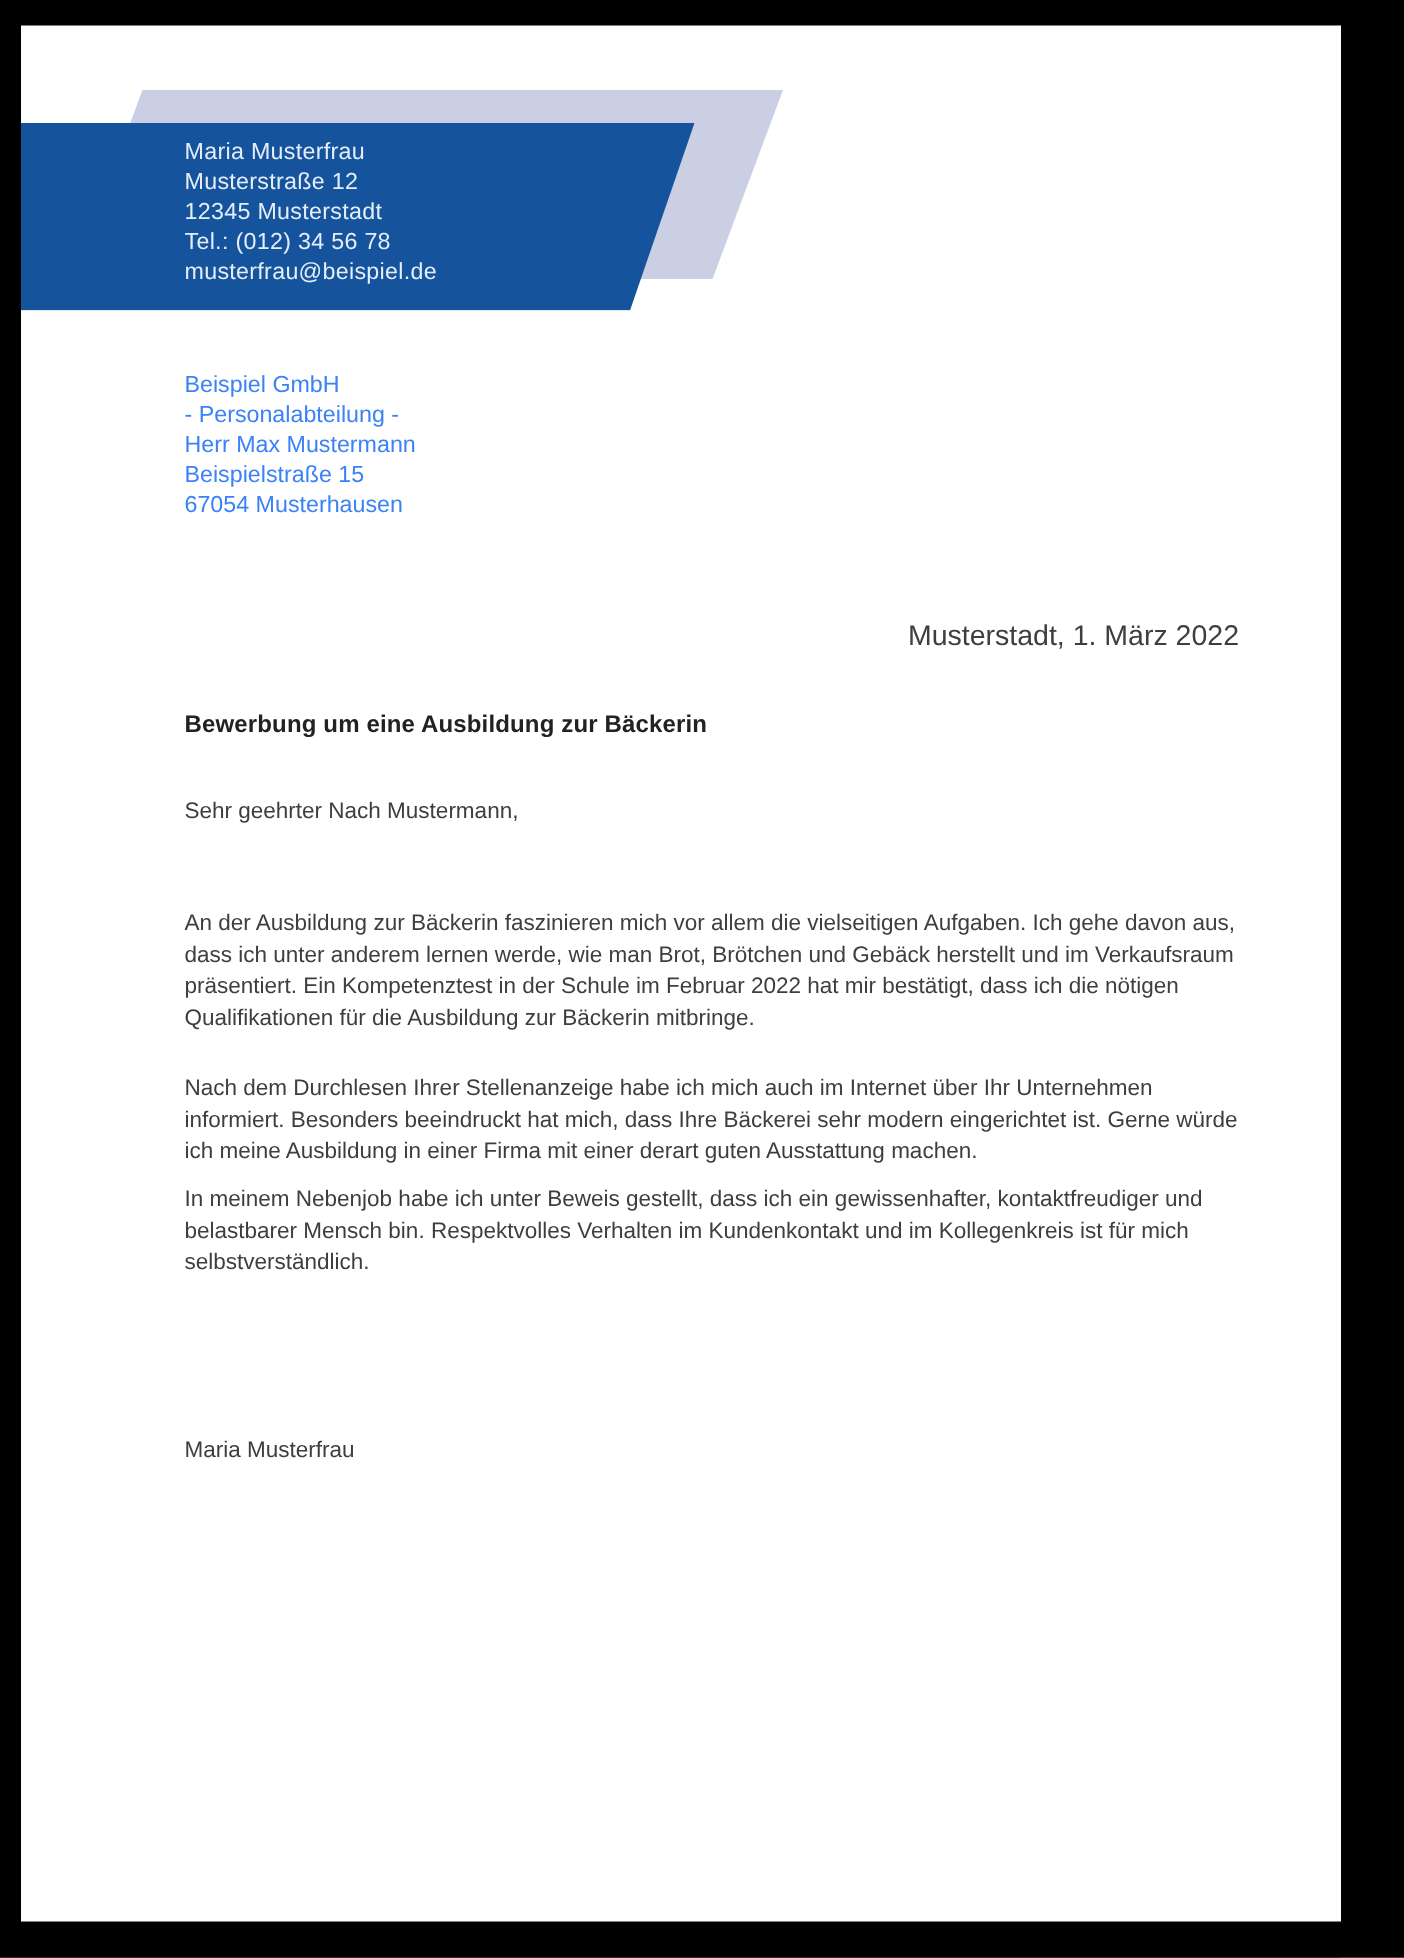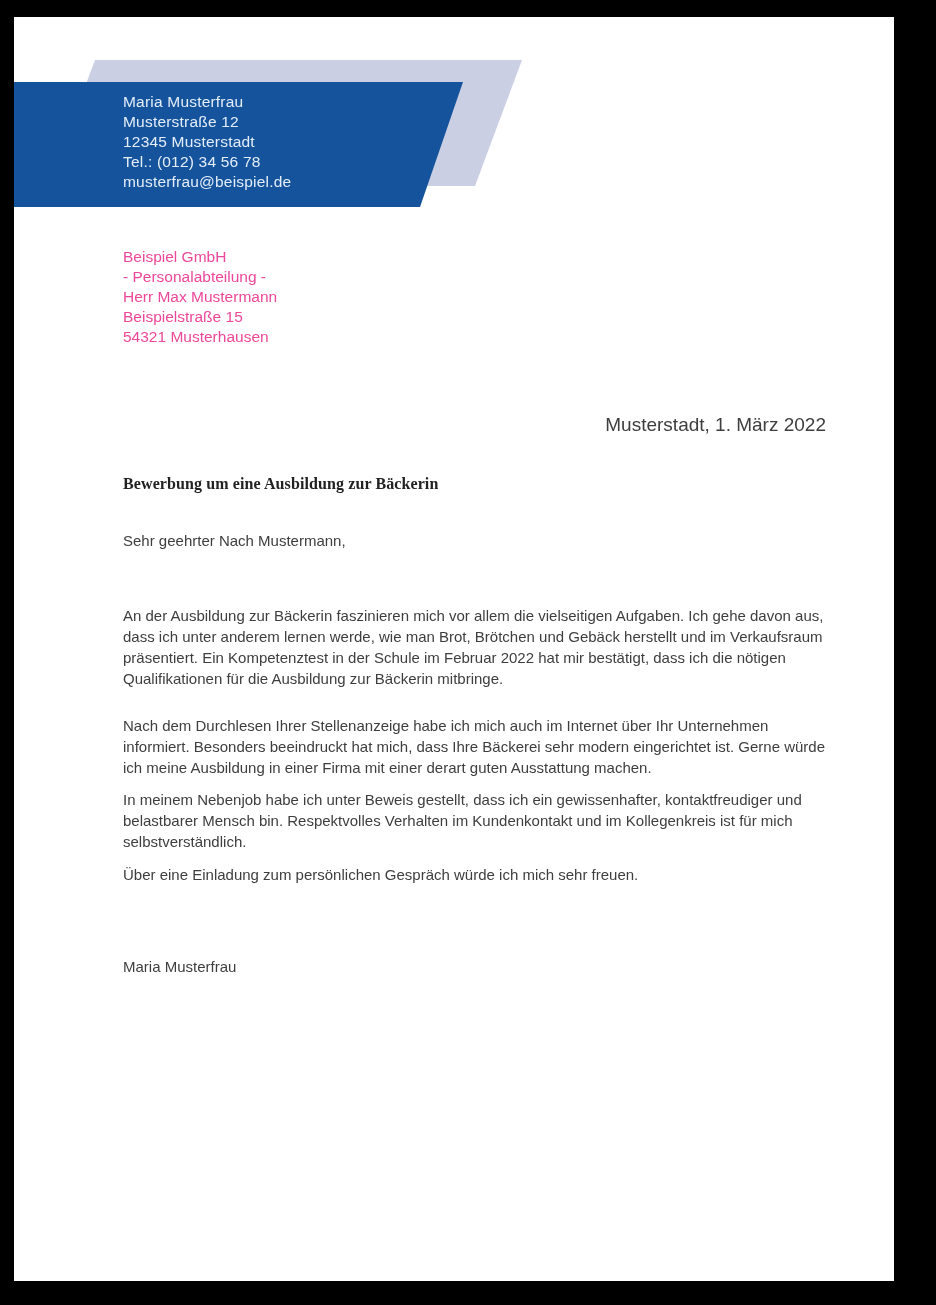--- a/index.html
+++ b/index.html
@@ -55,42 +55,41 @@
     z-index: 3;
     letter-spacing: 0.2px;
   }
   .recipient-block {
     position: absolute;
     left: 109px;
     top: 230px;
     font-size: 15.5px;
     font-weight: 300;
     line-height: 20px;
-    color: #ec4899;
+    color: #3b82f6;
   }
   .date-line {
     position: absolute;
     left: 109px;
     top: 397px;
     width: 703px;
     text-align: right;
     font-size: 19px;
     font-weight: 300;
     color: #3e3e3e;
   }
   .subject-line {
     position: absolute;
     left: 109px;
     top: 458px;
     width: 710px;
     font-size: 16px;
     font-weight: bold;
     color: #222222;
     letter-spacing: 0.1px;
-    font-family: Liberation Serif, serif;
   }
   .bodytext {
     position: absolute;
     left: 109px;
     width: 710px;
     font-size: 15px;
     font-weight: 300;
     line-height: 21px;
     color: #3e3e3e;
     margin: 0;
@@ -119,28 +118,27 @@
       <div>12345 Musterstadt</div>
       <div>Tel.: (012) 34 56 78</div>
       <div>musterfrau@beispiel.de</div>
     </div>
 
     <div class="recipient-block">
       <div>Beispiel GmbH</div>
       <div>- Personalabteilung -</div>
       <div>Herr Max Mustermann</div>
       <div>Beispielstraße 15</div>
-      <div>54321 Musterhausen</div>
+      <div>67054 Musterhausen</div>
     </div>
 
     <div class="date-line">Musterstadt, 1. März 2022</div>
 
     <div class="subject-line">Bewerbung um eine Ausbildung zur Bäckerin</div>
 
     <p class="bodytext salutation">Sehr geehrter Nach Mustermann,</p>
     <p class="bodytext para-2">An der Ausbildung zur Bäckerin faszinieren mich vor allem die vielseitigen Aufgaben. Ich gehe davon aus, dass ich unter anderem lernen werde, wie man Brot, Brötchen und Gebäck herstellt und im Verkaufsraum präsentiert. Ein Kompetenztest in der Schule im Februar 2022 hat mir bestätigt, dass ich die nötigen Qualifikationen für die Ausbildung zur Bäckerin mitbringe.</p>
     <p class="bodytext para-3">Nach dem Durchlesen Ihrer Stellenanzeige habe ich mich auch im Internet über Ihr Unternehmen informiert. Besonders beeindruckt hat mich, dass Ihre Bäckerei sehr modern eingerichtet ist. Gerne würde ich meine Ausbildung in einer Firma mit einer derart guten Ausstattung machen.</p>
     <p class="bodytext para-4">In meinem Nebenjob habe ich unter Beweis gestellt, dass ich ein gewissenhafter, kontaktfreudiger und belastbarer Mensch bin. Respektvolles Verhalten im Kundenkontakt und im Kollegenkreis ist für mich selbstverständlich.</p>
-    <p class="bodytext para-5">Über eine Einladung zum persönlichen Gespräch würde ich mich sehr freuen.</p>
     <p class="bodytext signature">Maria Musterfrau</p>
 
   </div>
 </div>
 
 </body></html>

